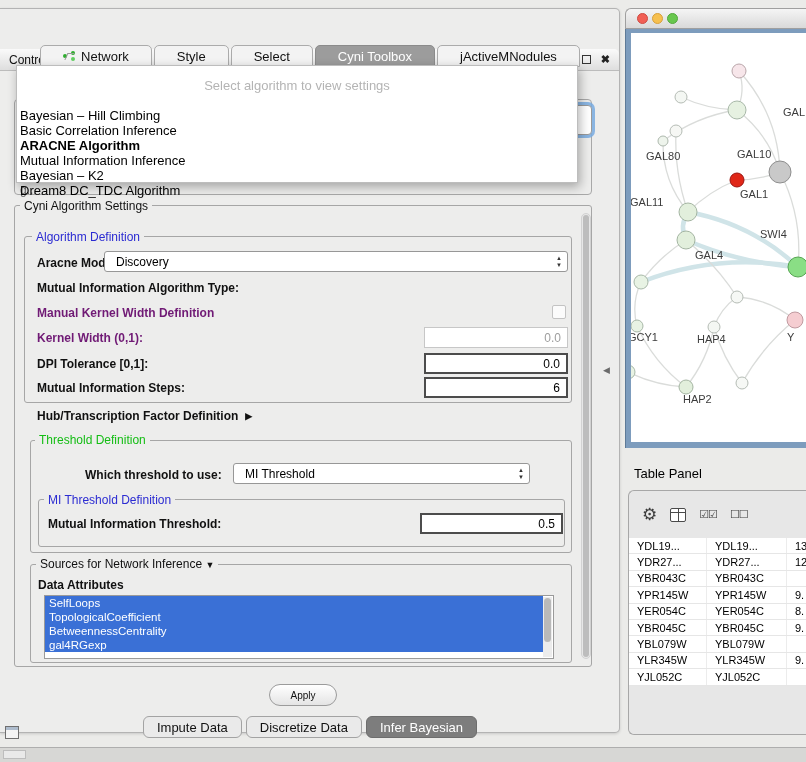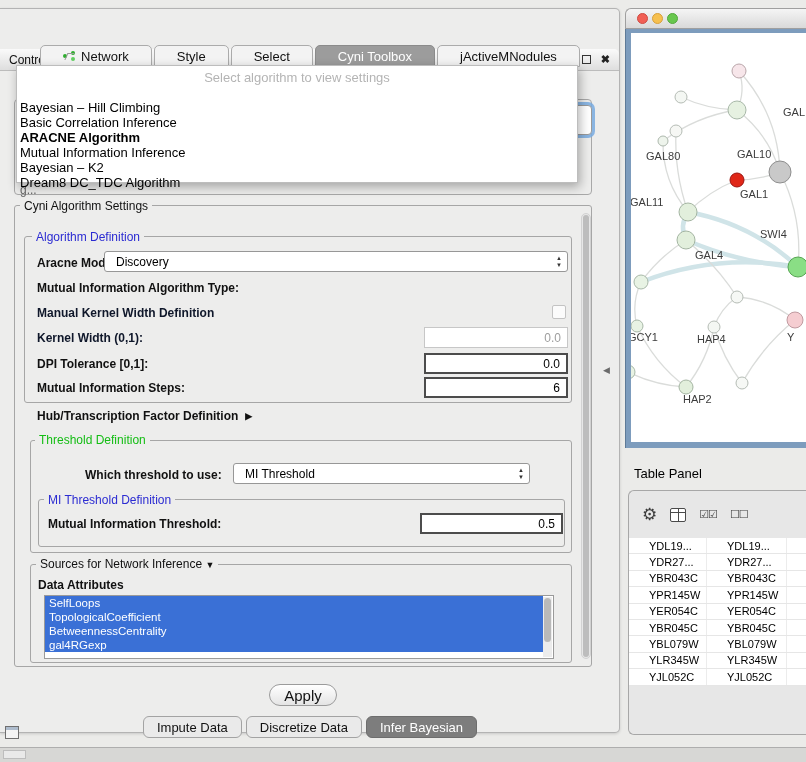--- a/index.html
+++ b/index.html
@@ -27,52 +27,52 @@
       border-left:1px solid #999;border-top:1px solid #999;transform:skewX(-25deg);}
 
   
   .behind-group{position:absolute;left:14px;top:90px;width:578px;height:96px;border:1px solid #a8a8a8;border-radius:4px;z-index:1;}
   .combo-fragment{position:absolute;left:558px;top:96px;width:34px;height:30px;background:#fff;border:1px solid #9a9a9a;
       border-radius:4px;box-shadow:0 0 0 3px rgba(120,170,225,.85);z-index:2;}
   .fragment-text{position:absolute;left:20px;top:174px;font-size:12px;color:#666;z-index:3;}
 
   
   .algo-popup{position:absolute;left:16px;top:56px;width:562px;height:118px;background:#fff;border:1px solid #bdbdbd;
-      box-shadow:2px 4px 10px rgba(0,0,0,.3);z-index:6;padding-top:4px;}
+      box-shadow:2px 4px 10px rgba(0,0,0,.3);z-index:6;padding-top:12px;}
   .algo-placeholder{text-align:center;font-size:13px;color:#b4b4b4;}
   .algo-items{margin-top:15px;}
   .algo-item{font-size:13px;line-height:15px;padding-left:3px;white-space:nowrap;color:#000;}
   .algo-item.selected{font-weight:bold;}
 
   
   .gbox{position:absolute;border:1px solid #a6a6a6;border-radius:3px;}
   .gtitle{position:absolute;font-size:12px;background:#ededec;padding:0 4px;white-space:nowrap;color:#111;}
   .blue{color:#2b2bd2;}
   .greenc{color:#14bd14;}
   .lbl{position:absolute;font-size:12px;font-weight:bold;color:#111;white-space:nowrap;display:flex;align-items:center;gap:7px;}
-  .lbl.dis{color:#0f172a;}
+  .lbl.dis{color:#701a75;}
   .combo{position:absolute;height:21px;background:#fff;border:1px solid #979797;border-radius:3px;font-size:12px;
       display:flex;align-items:center;padding:0 22px 0 11px;}
   .spin{position:absolute;right:5px;top:3px;display:flex;flex-direction:column;align-items:center;}
   .spin span{font-size:6px;line-height:7px;color:#333;}
   .tfield{position:absolute;height:21px;background:#fff;border:2px solid #4c4c4c;font-size:12px;text-align:right;
       padding:0 6px;color:#000;font-family:inherit;}
   .tfield.dis{border:1px solid #c7c7c7;color:#9e9e9e;}
   .checkbox{position:absolute;width:14px;height:14px;background:#fbfbfb;border:1px solid #c3c3c3;border-radius:2px;}
   .caret{font-size:9px;color:#111;}
   .vscroll{position:absolute;width:10px;background:#e7e7e7;border:1px solid #d2d2d2;border-radius:5px;}
   .vscroll .thumb{position:absolute;left:1px;right:1px;top:1px;bottom:1px;background:#bdbdbd;border-radius:4px;}
 
   .attr-listbox{position:absolute;background:#fff;border:1px solid #9a9a9a;overflow:hidden;}
   .attr-item{height:14px;line-height:14px;font-size:11.5px;padding-left:4px;color:#fff;background:#3a70d6;white-space:nowrap;margin-right:10px;}
   .list-scroll{position:absolute;right:1px;top:1px;bottom:1px;width:9px;background:#ececec;}
   .list-scroll .thumb{position:absolute;left:1px;right:1px;top:1px;height:44px;background:#b9b9b9;border-radius:4px;}
 
   .apply-btn{position:absolute;left:269px;top:675px;width:68px;height:22px;border:1px solid #9b9b9b;border-radius:11px;
-      background:linear-gradient(#ffffff,#e4e4e4);font-size:15px;font-family:inherit;color:#111;}
+      background:linear-gradient(#ffffff,#e4e4e4);font-size:10px;font-family:inherit;color:#111;}
 
   .btabbar{position:absolute;left:0;top:707px;width:620px;display:flex;justify-content:center;gap:4px;}
   .btab{height:22px;display:flex;align-items:center;padding:0 13px;font-size:13px;background:#eaeaea;
       border:1px solid #a3a3a3;border-radius:6px;color:#111;white-space:nowrap;}
   .btab.active{background:#7d7d7d;border-color:#6d6d6d;color:#fff;}
 
   .collapse-arrow{position:absolute;left:603px;top:365px;font-size:9px;color:#6b6b6b;}
 
   
   .net-titlebar{position:absolute;left:625px;top:8px;width:181px;height:21px;background:linear-gradient(#f5f5f5,#d9d9d9);
@@ -93,21 +93,21 @@
   .tw-toolbar{position:absolute;left:0;top:0;width:178px;height:47px;display:flex;align-items:center;gap:13px;padding-left:13px;}
   .gear{font-size:17px;color:#3d3d3d;line-height:1;}
   .cols-icon{width:16px;height:14px;border:1px solid #4a4a4a;border-radius:2px;position:relative;background:#fff;display:inline-block;}
   .cols-icon::before{content:"";position:absolute;left:7px;top:0;bottom:0;width:1px;background:#4a4a4a;}
   .cols-icon::after{content:"";position:absolute;left:0;right:0;top:3px;height:1px;background:#4a4a4a;}
   .checkpair{font-size:11px;color:#3d3d3d;letter-spacing:-1px;white-space:nowrap;}
   .tw-table{position:absolute;left:0;top:47px;width:178px;background:#fff;overflow:hidden;}
   .tbl-header{display:flex;background:#cfdfee;border-top:1px solid #b6c6d6;border-bottom:1px solid #a9bac9;height:22px;}
   .tbl-hcell{font-size:11px;display:flex;align-items:center;justify-content:center;border-right:1px solid #b6c6d6;height:100%;flex:none;}
   .tbl-row{display:flex;height:16.4px;border-bottom:1px solid #e6e6e6;}
-  .tbl-cell{font-size:11px;display:flex;align-items:center;border-right:1px solid #ececec;padding-left:20px;
+  .tbl-cell{font-size:11px;display:flex;align-items:center;border-right:1px solid #ececec;padding-left:8px;
       white-space:nowrap;overflow:hidden;flex:none;}
   .tw-footer{position:absolute;left:0;bottom:0;width:178px;height:27px;background:#e7e7e7;border-radius:0 0 0 6px;}
 
   
   .mini-icon{position:absolute;left:5px;top:726px;width:14px;height:13px;border:1px solid #6f6f6f;background:#f4f4f4;z-index:9;}
   .mini-icon::before{content:"";position:absolute;left:0;right:0;top:0;height:3px;background:#aebccd;}
   .bottom-strip{position:absolute;left:0;top:747px;width:806px;height:15px;background:#d7d7d5;border-top:1px solid #aeaeae;}
   .strip-handle{position:absolute;left:3px;top:750px;width:23px;height:9px;background:#e9e9e9;border:1px solid #bdbdbd;}
 </style>
 </head>

